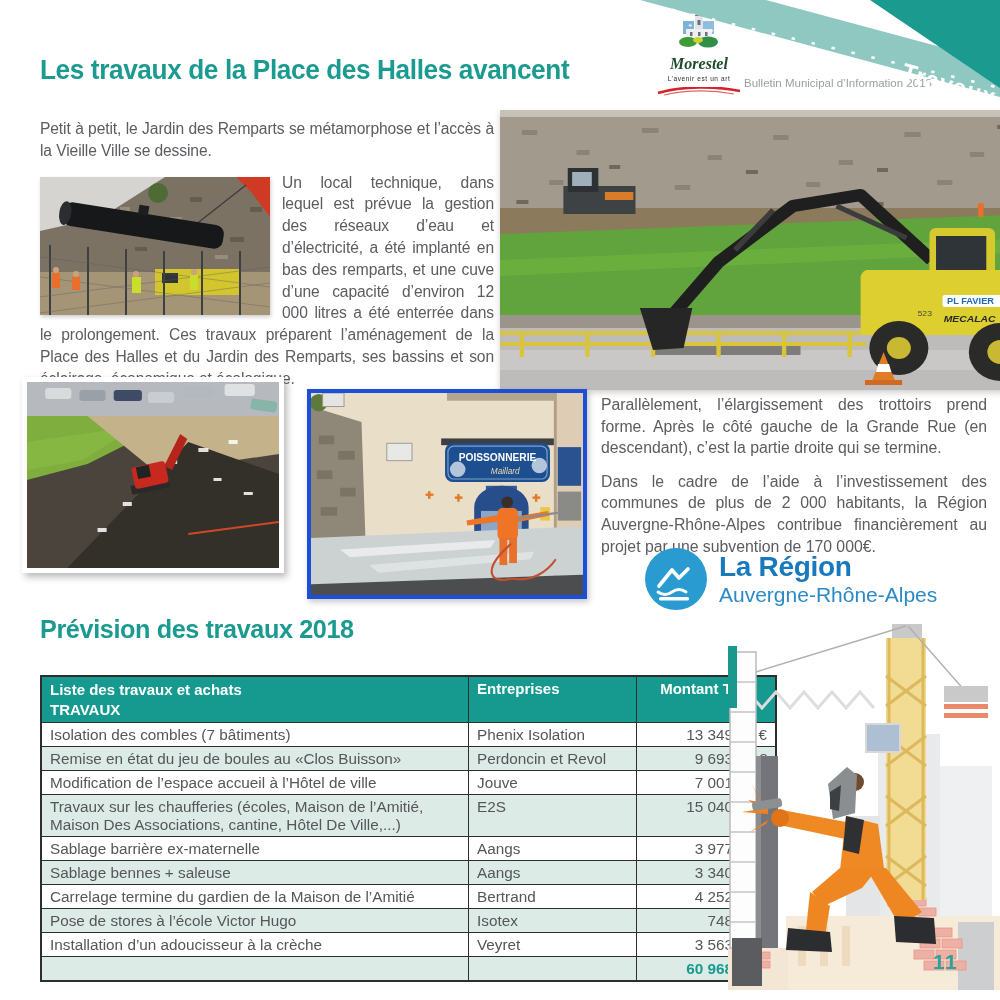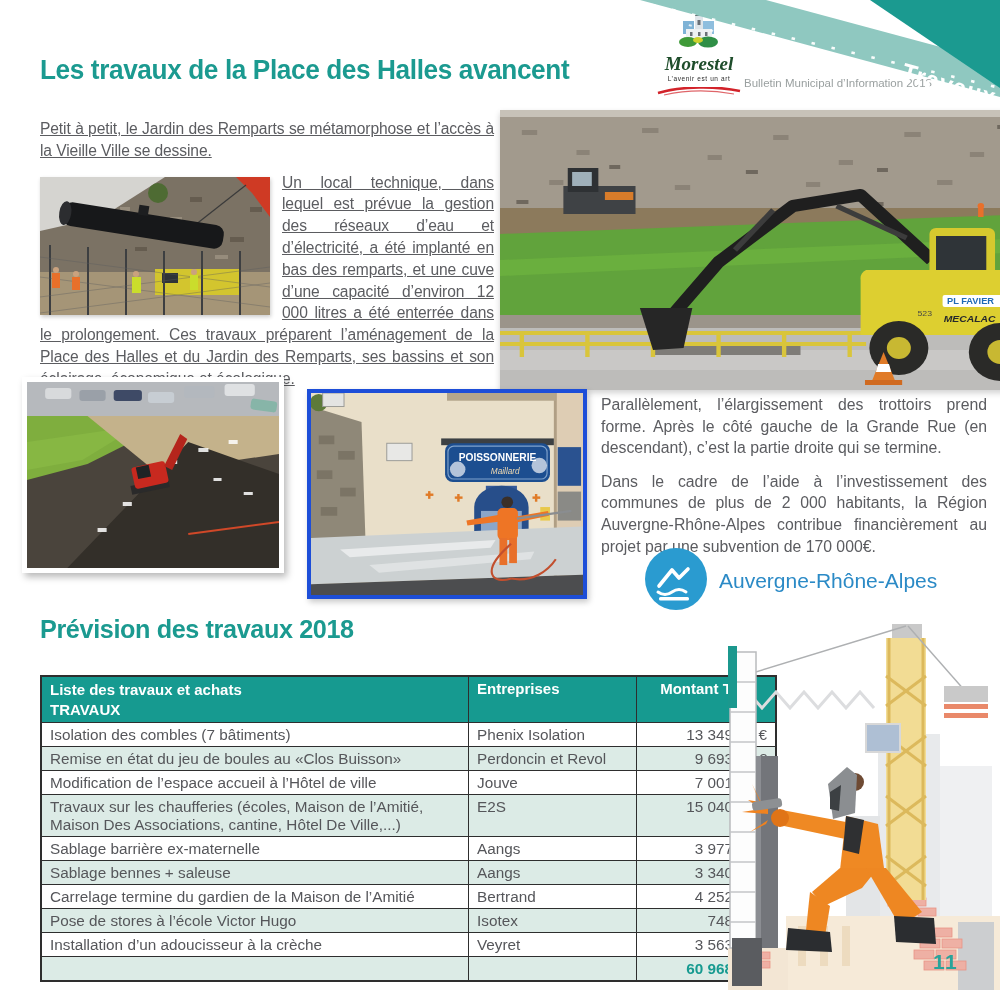--- a/index.html
+++ b/index.html
@@ -5,28 +5,28 @@
   html,body{margin:0;padding:0;background:#ffffff;}
   .page{position:relative;width:1000px;height:1000px;background:#fff;overflow:hidden;
         font-family:"Liberation Sans",sans-serif;color:#57585c;}
   svg text{font-family:"Liberation Sans",sans-serif;}
 
   
   .title{position:absolute;left:40px;top:55px;font-size:27px;font-weight:bold;color:#1b9a90;
          letter-spacing:-0.4px;transform:scaleX(.97);transform-origin:left;white-space:nowrap;}
   .morestel{position:absolute;left:650px;top:12px;width:98px;text-align:center;}
   .morestel-name{font-family:"Liberation Serif",serif;font-style:italic;font-weight:bold;
-                 font-size:19px;color:#1e4d2b;line-height:20px;}
+                 font-size:16px;color:#1e4d2b;line-height:20px;}
   .morestel-tagline{font-size:6.5px;color:#2b2b2b;letter-spacing:.6px;margin-top:1px;}
   .bulletin{position:absolute;left:744px;top:77px;font-size:11.5px;color:#9aa0a0;text-align:center;}
   .ribbon{position:absolute;right:0;top:0;width:400px;height:130px;}
 
   
   .col-left{position:absolute;left:40px;top:118px;width:454px;font-size:15.6px;line-height:21.8px;
-            color:#5b5c60;text-align:justify;letter-spacing:-0.1px;text-decoration:underline;}
+            color:#5b5c60;text-align:justify;letter-spacing:-0.1px;}
   .col-left p{margin:0 0 10px 0;}
   .photo-a{float:left;width:230px;height:138px;margin:5px 12px 4px 0;box-shadow:1px 2px 4px rgba(0,0,0,.2);}
   .photo-a svg{display:block;width:100%;height:100%;}
 
   .photo-b{position:absolute;left:500px;top:110px;width:530px;height:280px;box-shadow:0 3px 6px rgba(0,0,0,.18);}
   .photo-b svg{display:block;width:100%;height:100%;}
   .photo-c{position:absolute;left:22px;top:377px;width:262px;height:196px;border:5px solid #fff;
            box-sizing:border-box;box-shadow:3px 4px 7px rgba(0,0,0,.28);background:#fff;}
   .photo-c svg{display:block;width:100%;height:100%;}
   .photo-d{position:absolute;left:307px;top:389px;width:280px;height:210px;border:4px solid #1d4ed8;
@@ -359,20 +359,21 @@
   <div class="region">
     <span class="region-circle">
       <svg viewBox="0 0 62 62" width="62" height="62">
         <circle cx="31" cy="31" r="31" fill="#2a9bd0"></circle>
         <polyline points="14,38 27,22 34,30 43,21" fill="none" stroke="#ffffff" stroke-width="3.6" stroke-linecap="round" stroke-linejoin="round"></polyline>
         <path d="M13,44 q7,5 14,0 q7,-5 14,0" fill="none" stroke="#ffffff" stroke-width="3" stroke-linecap="round"></path>
         <rect x="14" y="49" width="30" height="3.4" rx="1.5" fill="#ffffff"></rect>
       </svg>
     </span>
     <span class="region-text">
+      <div class="region-line1">La Région</div>
       <div class="region-line2">Auvergne-Rhône-Alpes</div>
     </span>
   </div>
 
   <div class="section-title">Prévision des travaux 2018</div>
 
   <table class="works">
     <thead>
       <tr>
         <th class="h1">

